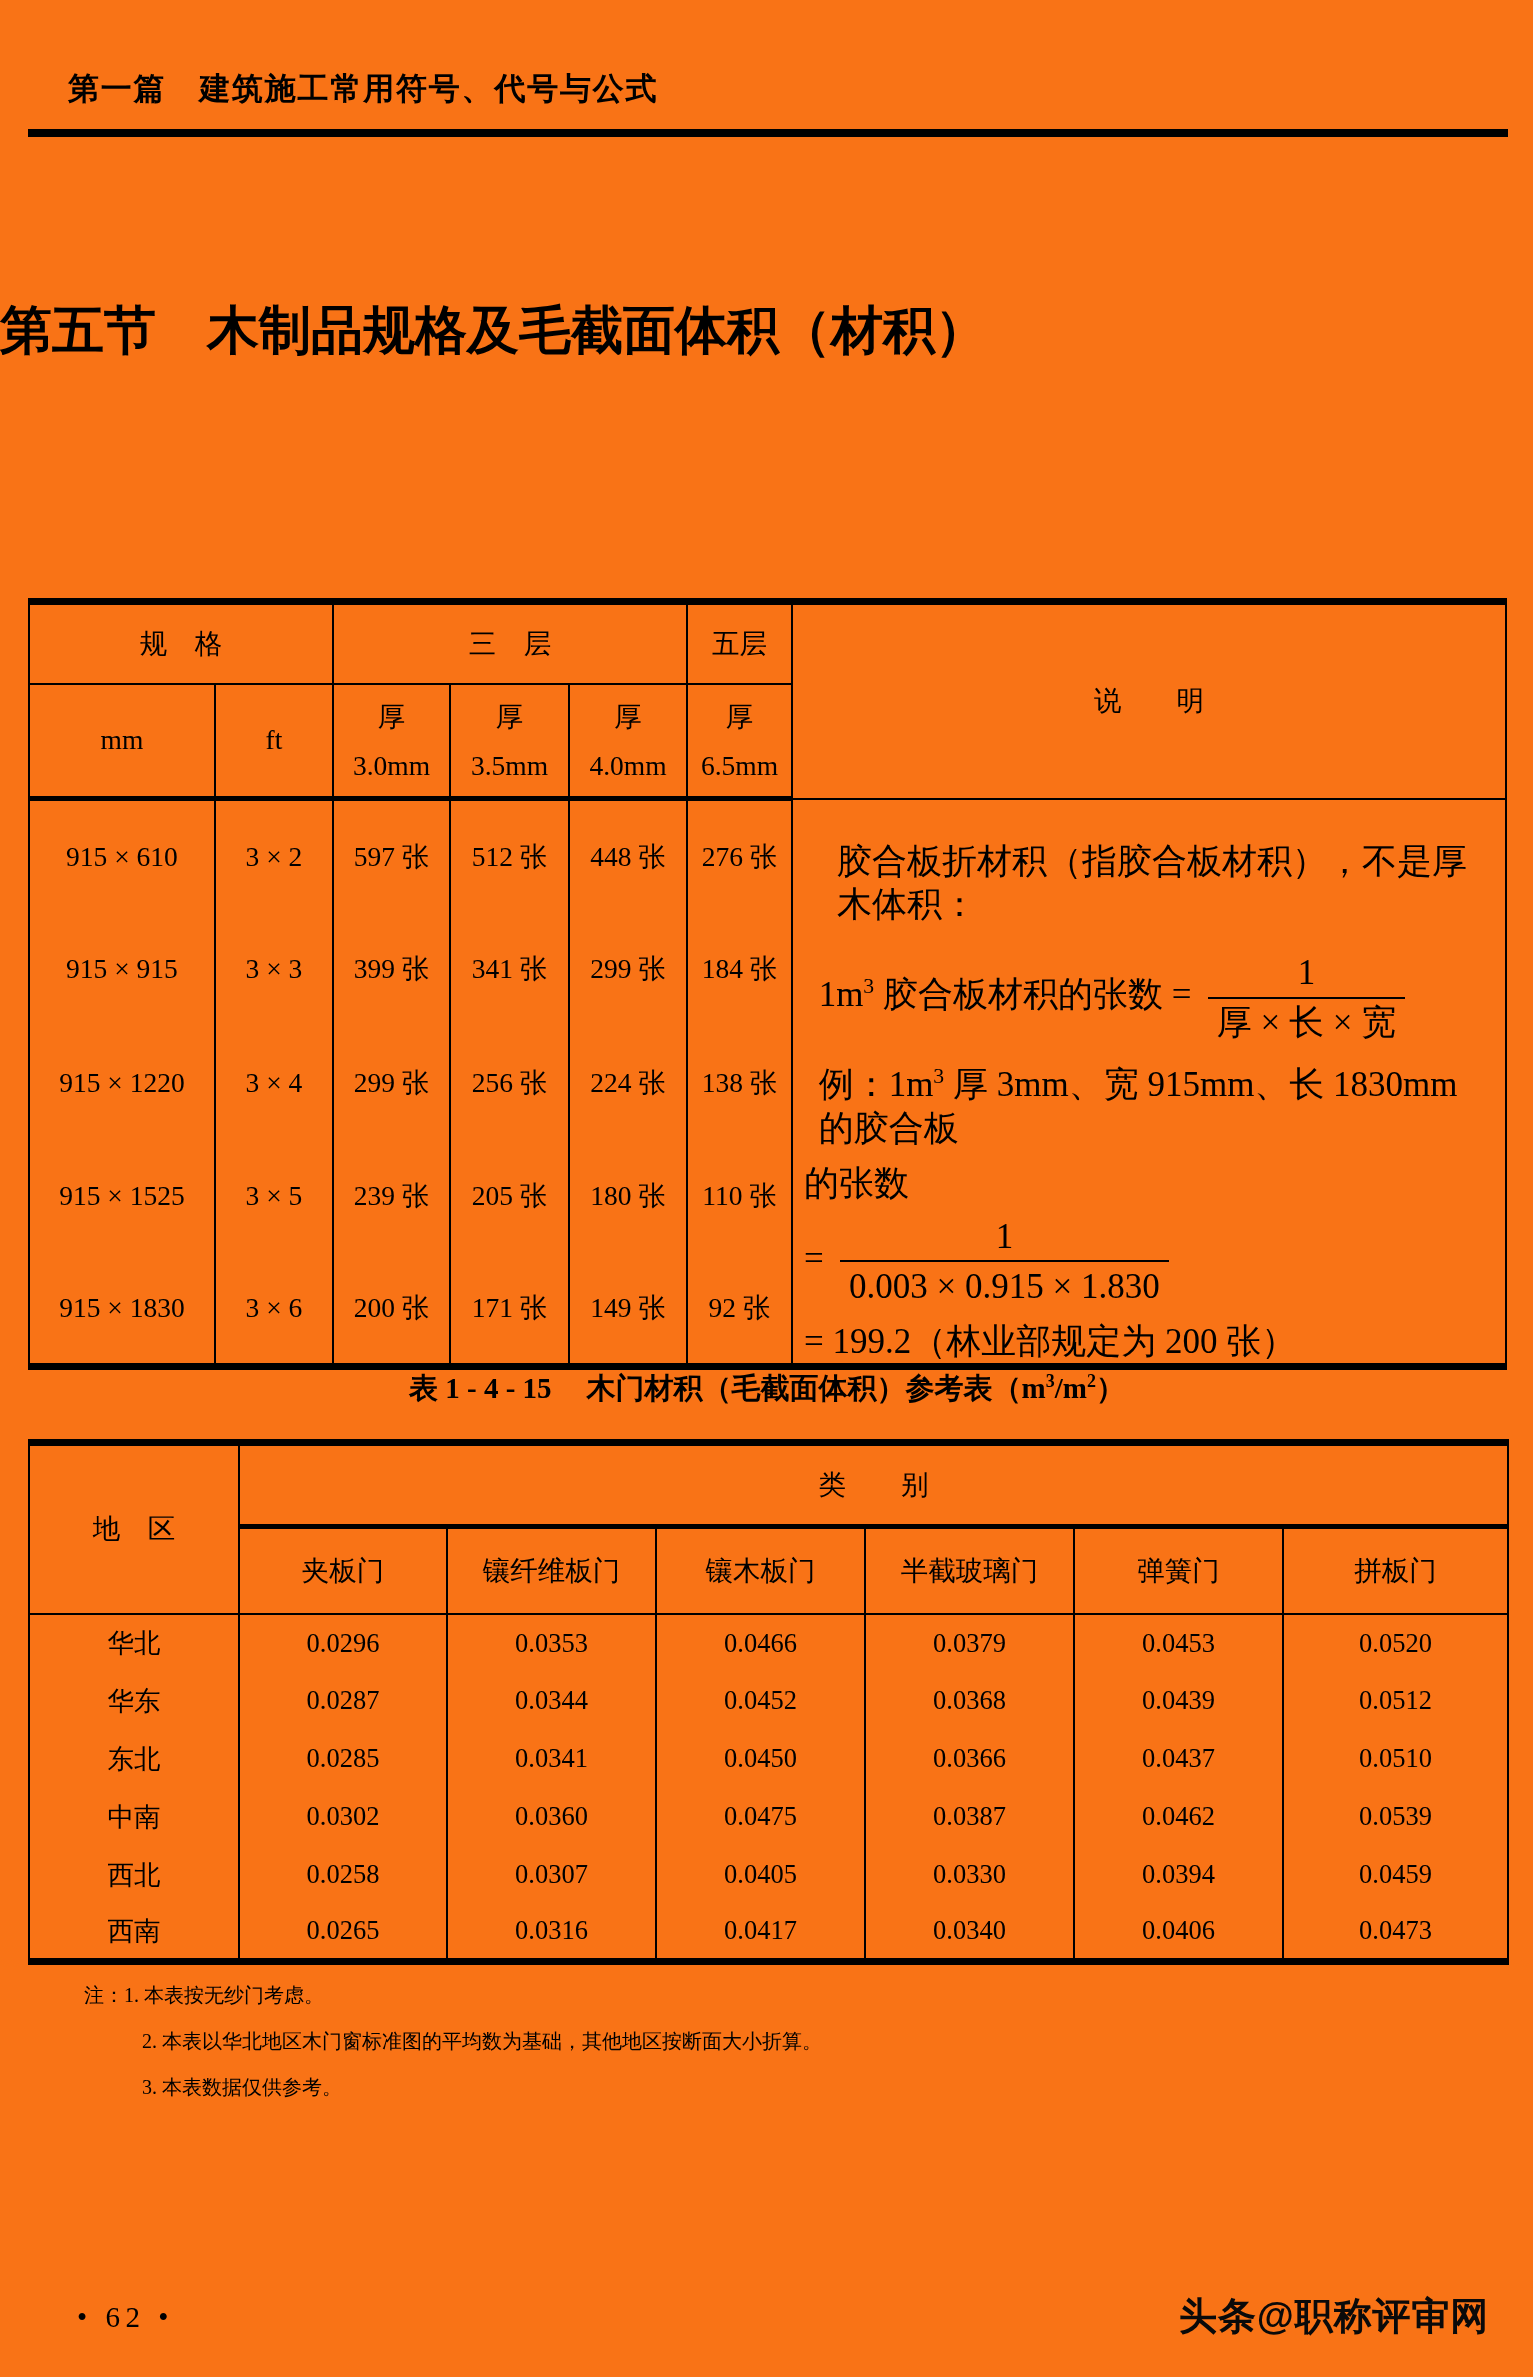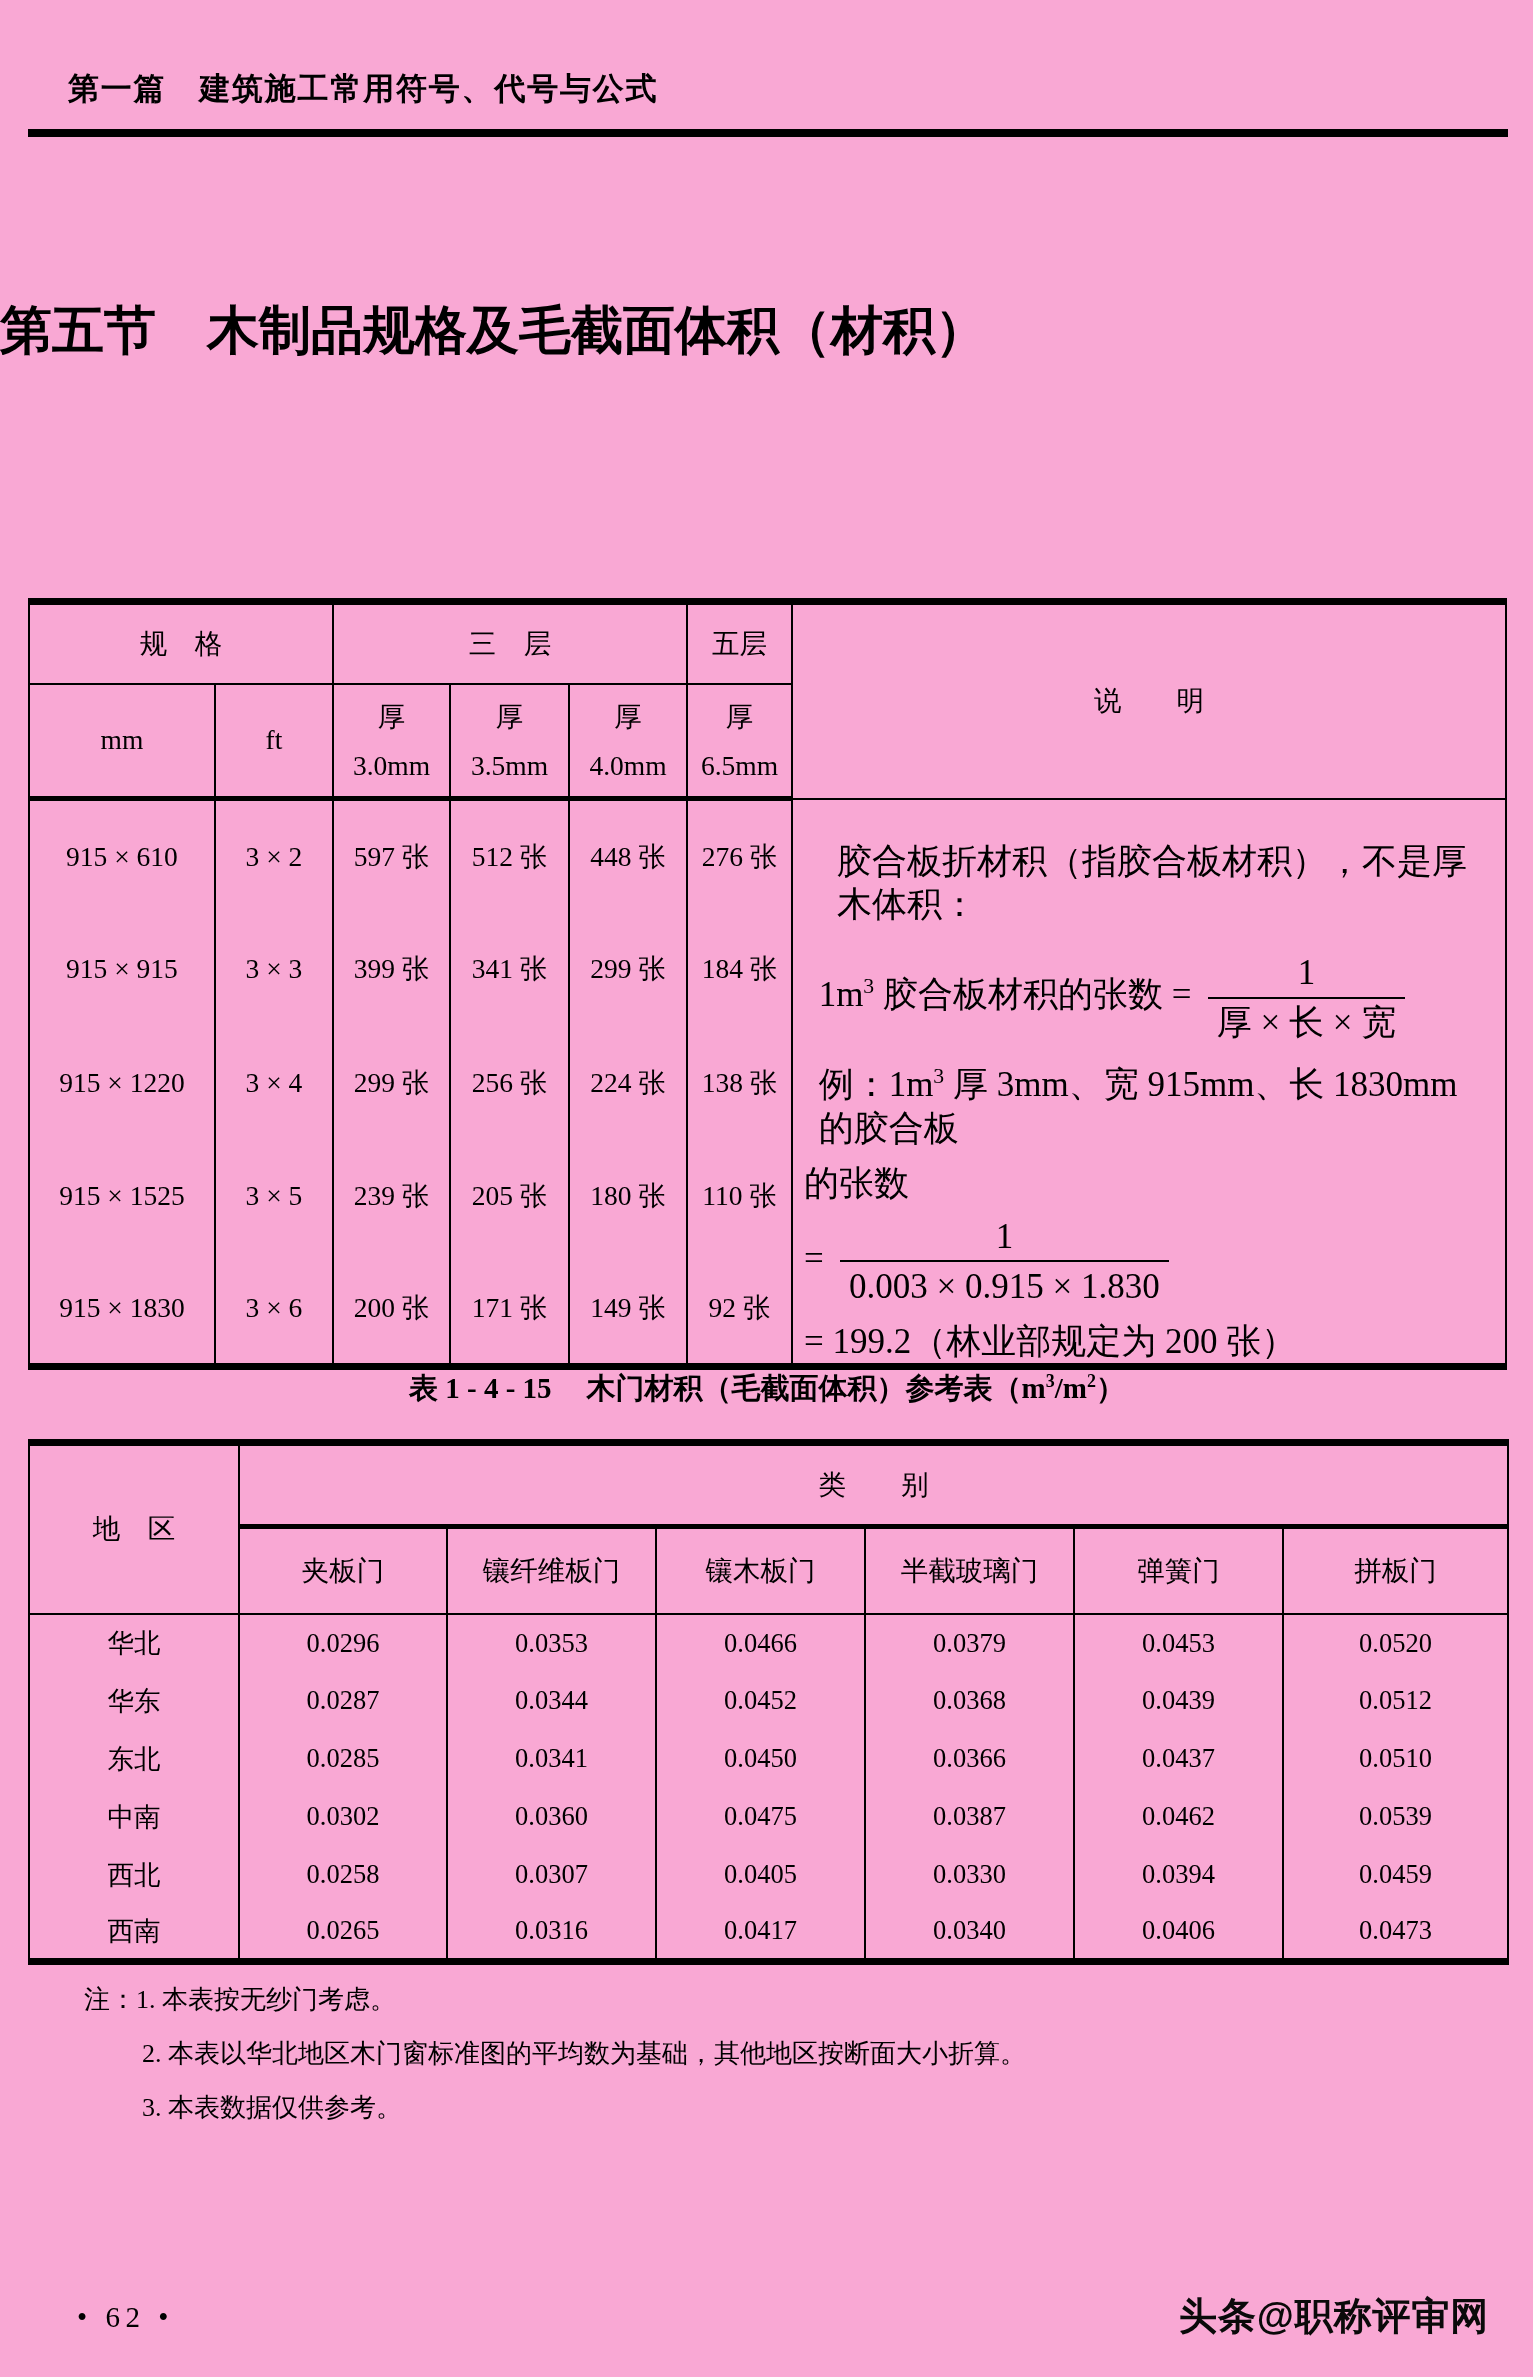--- a/index.html
+++ b/index.html
@@ -1,18 +1,18 @@
 <!DOCTYPE html>
 <html style="font-size:14.6px"><head>
 <meta charset="utf-8">
 <style>
   * { margin:0; padding:0; box-sizing:border-box; }
   body { background:#888; }
   .page {
-    position:relative; width:1534px; height:2377px; background:#f9a8d4;
+    position:relative; width:1534px; height:2377px; background:#f97316;
     font-family:"Liberation Serif","DejaVu Serif",serif; color:#000;
     margin:0 auto; overflow:hidden;
   }
   .running-header { position:absolute; left:68px; top:68px; font-size:31px; font-weight:bold; letter-spacing:1.8px; }
   .header-rule { position:absolute; left:27.5px; top:129px; width:1480px; height:8.2px; background:#000; }
   .section-title { position:absolute; left:0; top:296px; width:100%; text-align:left; font-size:52px; font-weight:bold; }
   .section-title .st-text { margin-left:51px; }
   .caption { position:absolute; left:0; width:100%; text-align:center; font-size:29px; font-weight:bold; }
   .caption .cap-title { margin-left:35px; }
   .caption1 { top:509px; }
@@ -45,21 +45,21 @@
   .frac .den { border-top:2.7px solid #000; padding:2.7px 9.2px 0; }
 
   .t2 tr.h1 { height:84px; }
   .t2 tr.h2 { height:87px;padding-left:28px; }
   .t2 tr.b  { height:58px; }
   .t2 tr.h1 td.cat-head { border-bottom:5.5px solid #000;margin-left:44px; }
   .t2 tr.h2 td { border-bottom:2.7px solid #000; }
   .t2 td.region-head { border-bottom:2.7px solid #000; }
   .t2 tr.b td { border-top:none; border-bottom:none; font-size:26.5px; }
 
-  .notes { position:absolute; left:84px; top:1982px; font-size:26px; }
+  .notes { position:absolute; left:84px; top:1982px; font-size:20px; }
   .notes .note { margin-bottom:19px; }
   .notes .note-indent { margin-left:58px; }
 
   .footer-page { position:absolute; left:77px; top:2301px; font-size:29px; letter-spacing:5.5px; }
   .watermark { position:absolute; left:1179px; top:2291px; font-size:38px; font-weight:bold;
                font-family:"Liberation Sans","DejaVu Sans",sans-serif; color:#0a0a0a; letter-spacing:0.9px; }
 </style>
 </head>
 <body>
 

